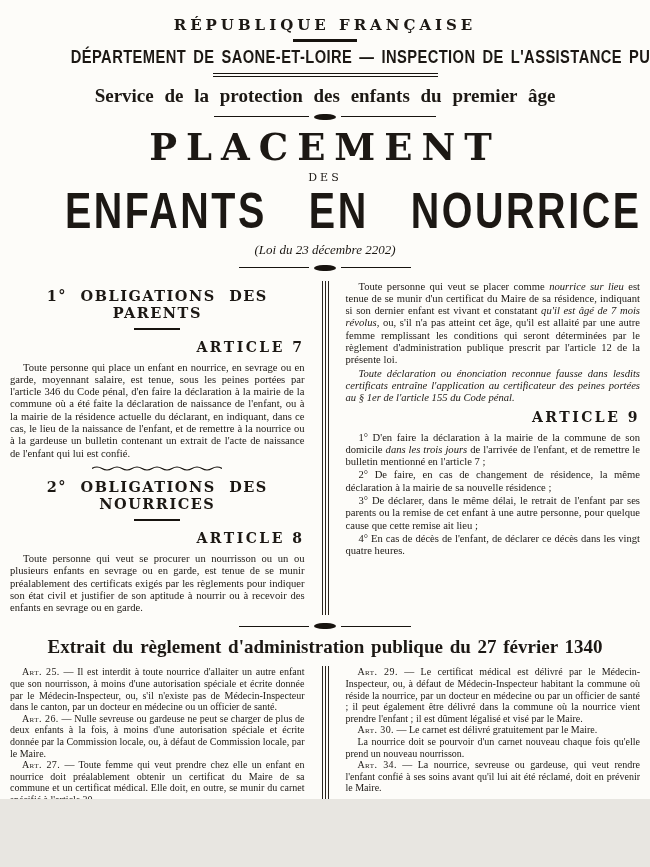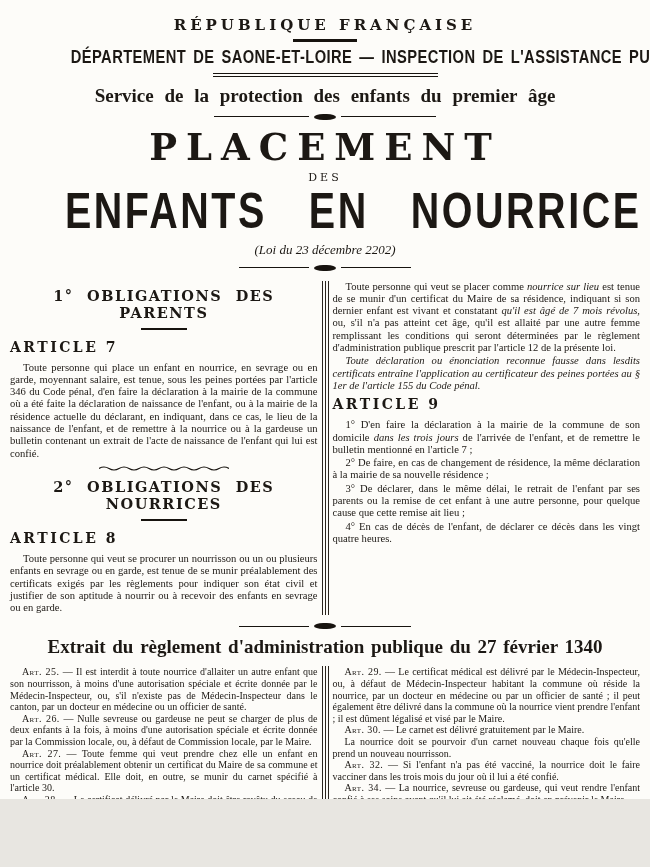--- a/index.html
+++ b/index.html
@@ -37,35 +37,35 @@
   }
   .title-des{
     font-family:"DejaVu Serif", serif;font-size:11px;letter-spacing:3px;margin:4px 0 2px;
   }
   .title-main{
     font-family:"Liberation Sans", sans-serif;font-weight:700;font-size:47px;
     letter-spacing:3px;word-spacing:34px;line-height:1.05;
   }
   .law-ref{font-style:italic;font-size:13px;margin-top:6px;}
   
-  .cols{display:grid;grid-template-columns:1fr 7px 1fr;column-gap:4px;margin-top:10px;}
+  .cols{display:grid;grid-template-columns:1fr 7px 1fr;column-gap:17px;margin-top:10px;}
   .col-divider{
     width:7px;
     border-left:1px solid #2a241e;border-right:1px solid #2a241e;
     background:linear-gradient(#2a241e,#2a241e) center/1px 100% no-repeat;
     box-sizing:border-box;
   }
   .sec-head{
     font-family:"DejaVu Serif", serif;font-weight:700;font-size:14.5px;
     letter-spacing:1.5px;word-spacing:7px;text-align:center;margin:6px 0 0;
   }
   .head-rule{width:46px;height:2px;background:#17130f;margin:7px auto 9px;}
   .art-head{
     font-family:"DejaVu Serif", serif;font-weight:700;font-size:14px;
-    letter-spacing:2.5px;text-align:left;margin:4px 0 7px;
+    letter-spacing:2.5px;text-align:right;margin:4px 0 7px;
   }
   .body-text{
     font-size:10.6px;line-height:12.3px;text-align:justify;
     text-indent:13px;margin:0 0 1px;
   }
   .body-text i{margin-top:32px;}
   .italic{font-style:italic;}
   .wavy{text-align:center;margin:5px 0 4px;line-height:0;}
   
   .extrait{margin-top:8px;}
@@ -160,21 +160,20 @@
         <p class="small-text"><span class="art-label">Art. 25.</span> <span>— Il est interdit à toute nourrice d'allaiter un autre enfant que son nourrisson, à moins d'une autorisation spéciale et écrite donnée par le Médecin-Inspecteur, ou, s'il n'existe pas de Médecin-Inspecteur dans le canton, par un docteur en médecine ou un officier de santé.</span></p>
         <p class="small-text"><span class="art-label">Art. 26.</span> <span>— Nulle sevreuse ou gardeuse ne peut se charger de plus de deux enfants à la fois, à moins d'une autorisation spéciale et écrite donnée par la Commission locale, ou, à défaut de Commission locale, par le Maire.</span></p>
         <p class="small-text"><span class="art-label">Art. 27.</span> <span>— Toute femme qui veut prendre chez elle un enfant en nourrice doit préalablement obtenir un certificat du Maire de sa commune et un certificat médical. Elle doit, en outre, se munir du carnet spécifié à l'article 30.</span></p>
         <p class="small-text"><span class="art-label">Art. 28.</span> <span>— Le certificat délivré par le Maire doit être revêtu du sceau de la mairie.</span></p>
       </section>
       <div class="col-divider"></div>
       <section class="col">
         <p class="small-text"><span class="art-label">Art. 29.</span> <span>— Le certificat médical est délivré par le Médecin-Inspecteur, ou, à défaut de Médecin-Inspecteur habitant la commune où réside la nourrice, par un docteur en médecine ou par un officier de santé ; il peut également être délivré dans la commune où la nourrice vient prendre l'enfant ; il est dûment légalisé et visé par le Maire.</span></p>
         <p class="small-text"><span class="art-label">Art. 30.</span> <span>— Le carnet est délivré gratuitement par le Maire.</span></p>
         <p class="small-text"><span class="art-label"></span> <span>La nourrice doit se pourvoir d'un carnet nouveau chaque fois qu'elle prend un nouveau nourrisson.</span></p>
-        <p class="small-text"><span class="art-label">Art. 32.</span> <span>— Si l'enfant n'a pas été vacciné, la nourrice doit le faire vacciner dans les trois mois du jour où il lui a été confié.</span></p>
         <p class="small-text"><span class="art-label">Art. 34.</span> <span>— La nourrice, sevreuse ou gardeuse, qui veut rendre l'enfant confié à ses soins avant qu'il lui ait été réclamé, doit en prévenir le Maire.</span></p>
       </section>
     </div>
   </section>
 
   <footer class="footer">
     <span class="imprint">J. BUGUET-COMPTOUR, IMP. — MACON</span>
   </footer>
 
 </div>

